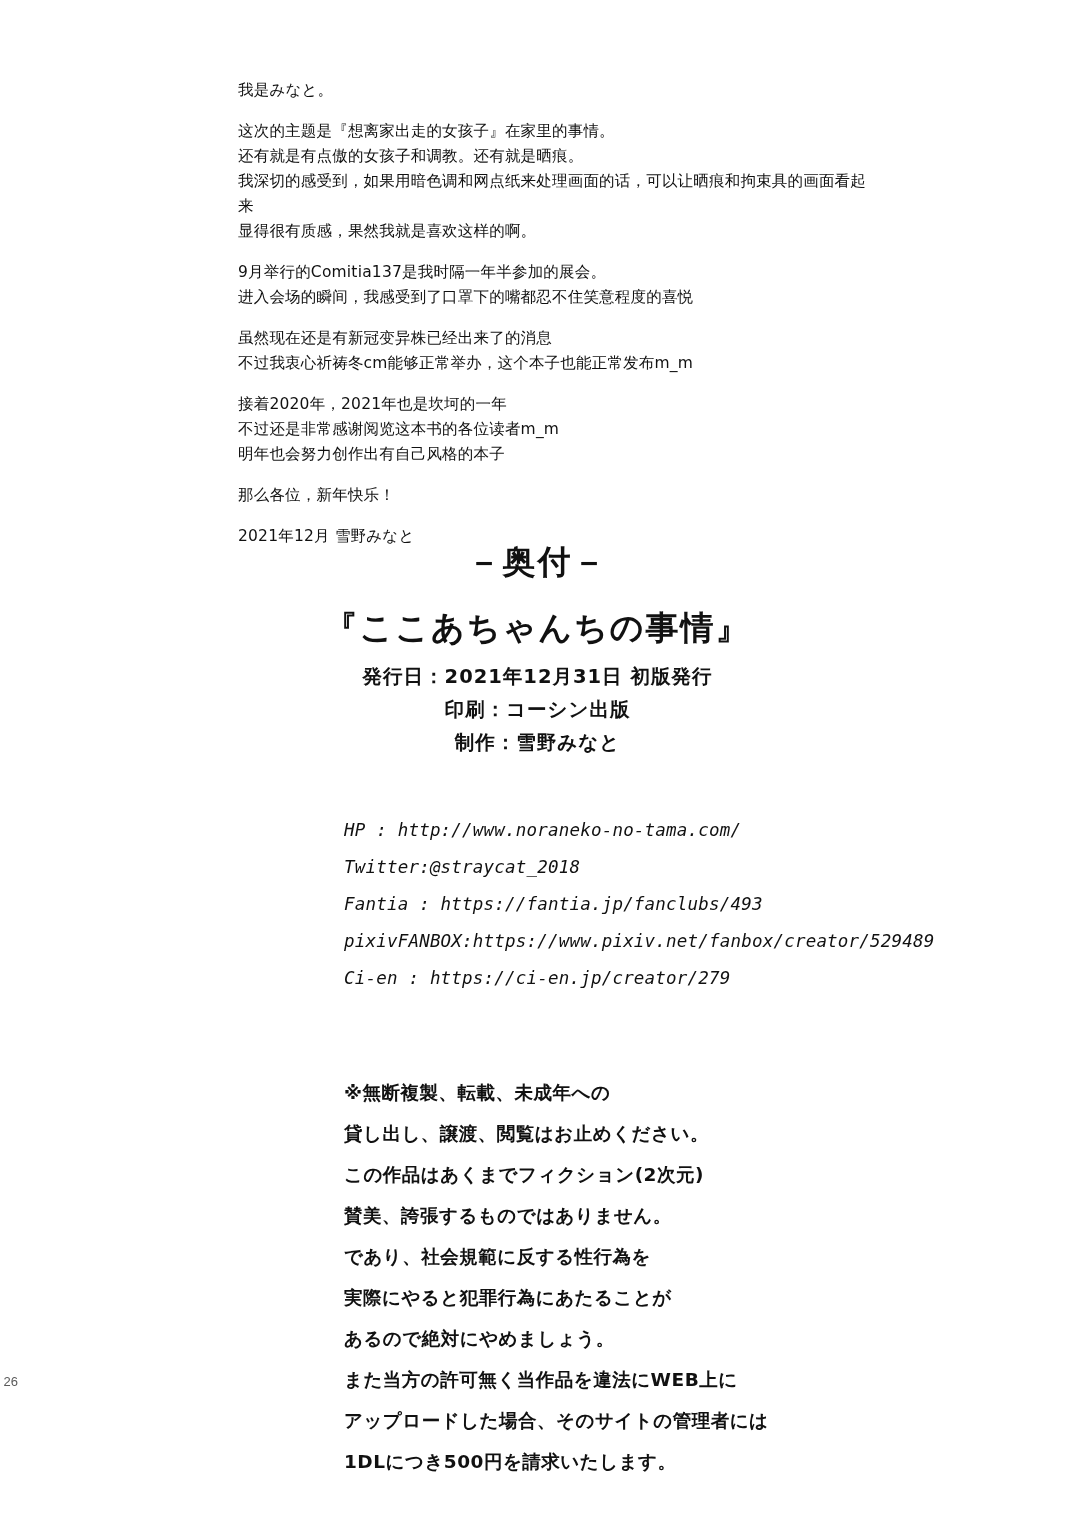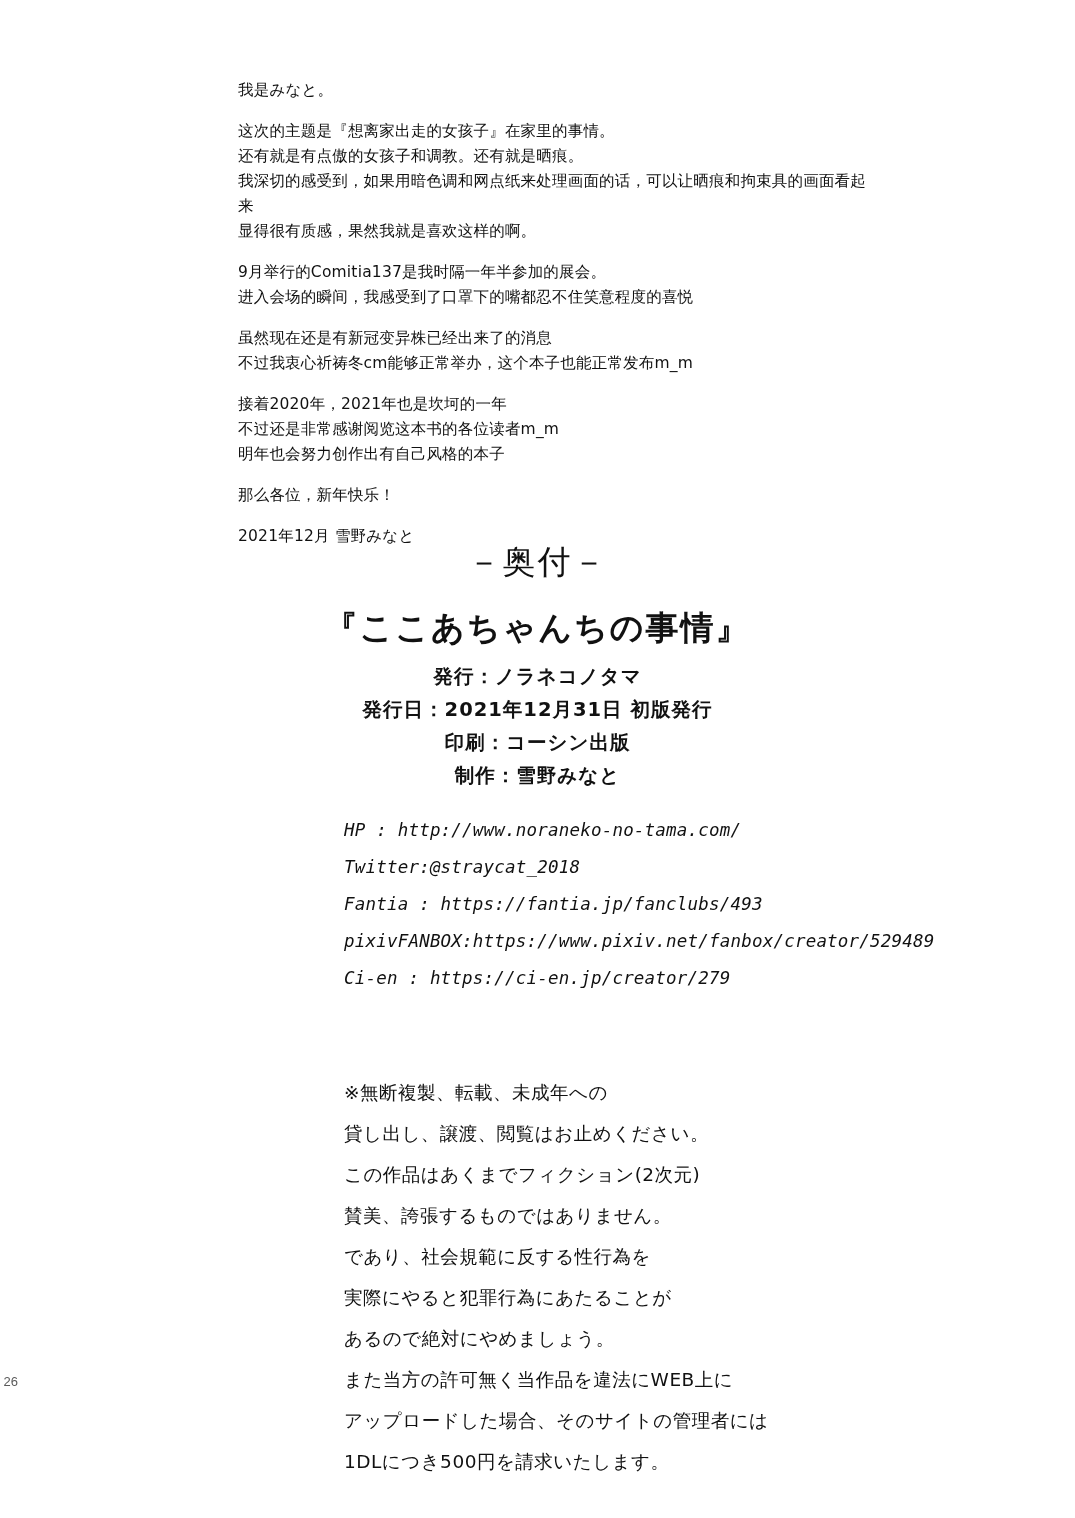--- a/index.html
+++ b/index.html
@@ -57,21 +57,21 @@
   .colophon {
     position: absolute;
     left: 0;
     right: 0;
     top: 540px;
     text-align: center;
   }
   .colophon-dash {
     font-family: "DejaVu Sans", sans-serif;
     font-size: 33px;
-    font-weight: normal;
+    font-weight: bold;
     line-height: 44px;
     letter-spacing: 2px;
     color: #111111;
   }
   .colophon-title {
     font-family: "DejaVu Sans", sans-serif;
     font-size: 33px;
     font-weight: bold;
     line-height: 48px;
     letter-spacing: 2px;
@@ -111,21 +111,21 @@
   .notice {
     position: absolute;
     left: 344px;
     top: 1072px;
     font-family: "DejaVu Sans", sans-serif;
     font-size: 18.5px;
     line-height: 41px;
     color: #111111;
     letter-spacing: 0.5px;
   }
-  .notice div { white-space: pre; }
+  .notice div { white-space: pre; font-weight: bold; }
 </style>
 </head>
 <body>
 
 <div class="page">
 
   <div class="page-number">26</div>
 
   <div class="afterword">
     <p>我是みなと。</p>
@@ -143,21 +143,20 @@
     <p>那么各位，新年快乐！</p>
     <p>2021年12月 雪野みなと</p>
   </div>
 
   <div class="colophon">
     <div class="colophon-dash">－奥付－</div>
     <div class="colophon-title">『ここあちゃんちの事情』</div>
   </div>
 
   <div class="credits">
-    <div>発行：ノラネコノタマ</div>
     <div>発行日：2021年12月31日 初版発行</div>
     <div>印刷：コーシン出版</div>
     <div>制作：雪野みなと</div>
   </div>
 
   <div class="contacts">
     <div>HP : http://www.noraneko-no-tama.com/</div>
     <div>Twitter:@straycat_2018</div>
     <div>Fantia : https://fantia.jp/fanclubs/493</div>
     <div>pixivFANBOX:https://www.pixiv.net/fanbox/creator/529489</div>

